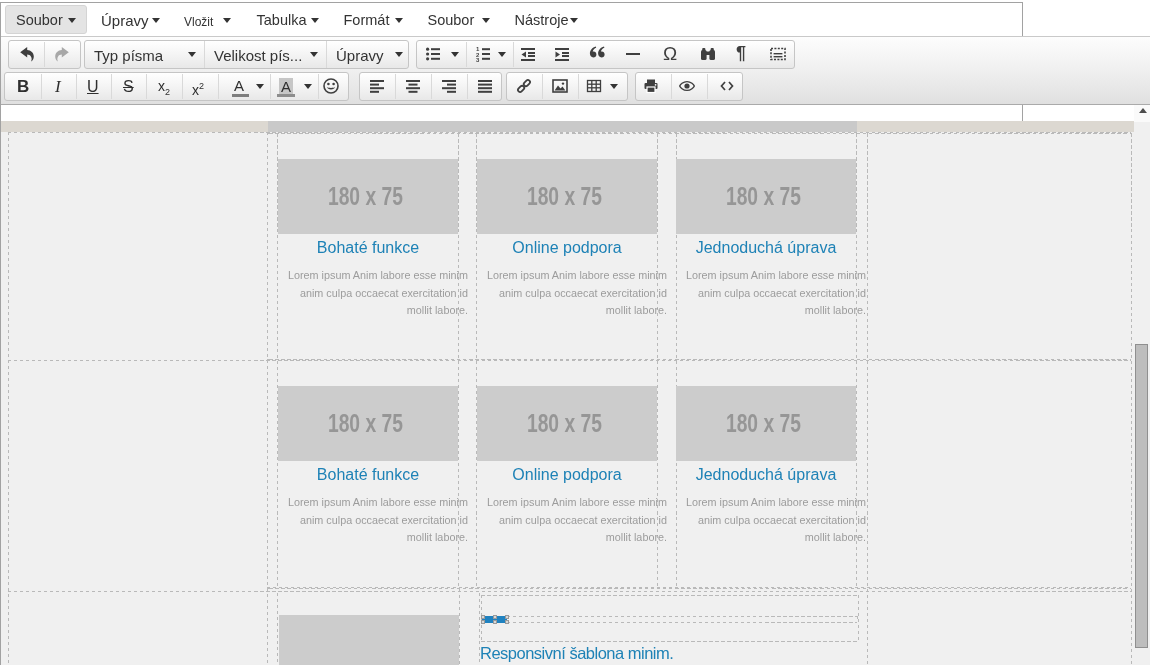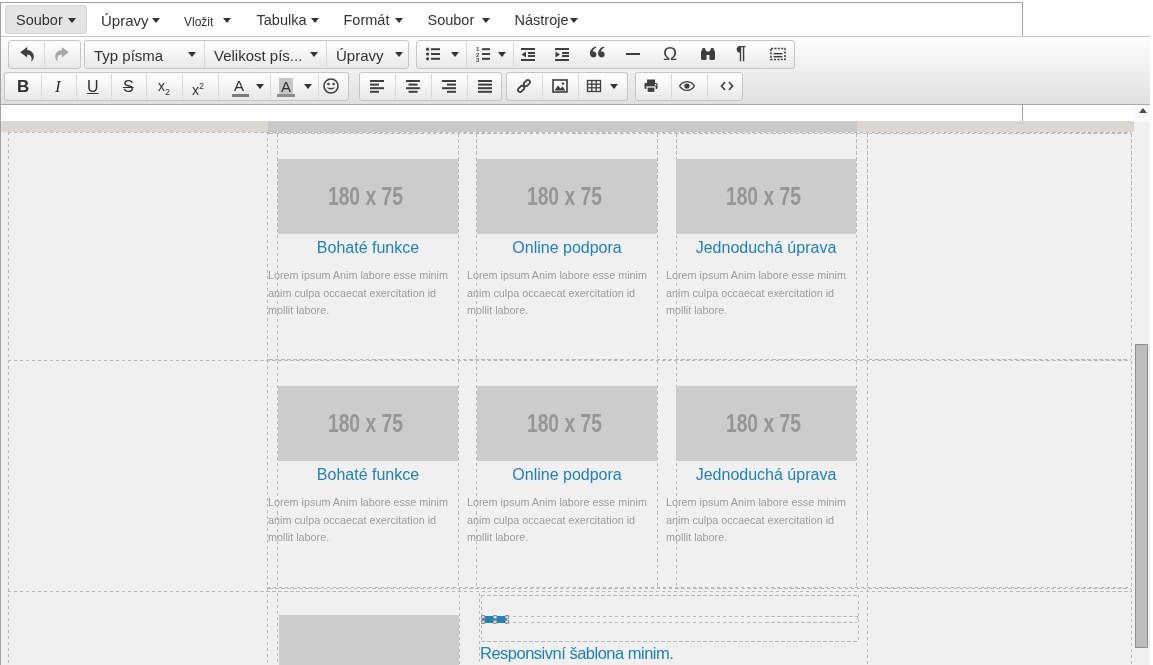--- a/index.html
+++ b/index.html
@@ -5,21 +5,21 @@
 body{width:1153px;height:665px;overflow:hidden;font-family:"Liberation Sans",sans-serif;background:#fff;}
 #ed{position:absolute;left:0;top:2px;width:1023px;height:663px;border-left:1px solid #a2a2a2;border-top:1px solid #a2a2a2;border-right:1px solid #a2a2a2;background:#fff;box-sizing:border-box;}
 .abs{position:absolute;}
 .caret{position:absolute;width:0;height:0;border-left:4.5px solid transparent;border-right:4.5px solid transparent;border-top:5px solid #333;}
 .hl{position:absolute;background:repeating-linear-gradient(90deg,#b9b9b9 0,#b9b9b9 3.5px,transparent 3.5px,transparent 6px);height:1px;}
 .vl{position:absolute;background:repeating-linear-gradient(180deg,#b9b9b9 0,#b9b9b9 3.5px,transparent 3.5px,transparent 6px);width:1px;}
 .hl2{position:absolute;background:repeating-linear-gradient(90deg,#b9b9b9 0,#b9b9b9 3.53px,transparent 3.53px,transparent 6.06px);height:1px;background-position:2px 0;}
 .ph{position:absolute;background:#ccc;color:#969696;font-weight:bold;display:flex;align-items:center;justify-content:center;}
 .phx{transform:scaleX(0.74) translateX(-3px);letter-spacing:0px;font-size:26px;white-space:nowrap;}
 .h3{position:absolute;color:#1e82b6;font-size:16px;text-align:center;white-space:nowrap;}
-.lor{position:absolute;color:#9c9c9c;font-size:10.8px;line-height:17.5px;text-align:left;}
+.lor{position:absolute;color:#9c9c9c;font-size:10.8px;line-height:17.5px;text-align:right;}
 .grp{position:absolute;border:1px solid #c5c5c5;border-radius:3px;background:linear-gradient(180deg,#ffffff 0%,#f3f3f3 55%,#e8e8e8 100%);box-sizing:border-box;}
 .div{position:absolute;width:1px;background:#d9d9d9;}
 .ic{position:absolute;}
 .mtxt{position:absolute;font-size:15px;color:#333;white-space:nowrap;}
 </style></head><body>
 <div id="ed">
 
 <div class="abs" style="left:4px;top:2px;width:82px;height:29px;background:#e4e4e4;border:1px solid #d4d4d4;border-radius:3px;box-sizing:border-box;"></div>
 <div class="mtxt" style="left:15px;top:8.5px;font-size:14.5px;">Soubor</div>
 <div class="caret" style="left:67px;top:14.5px;"></div>

